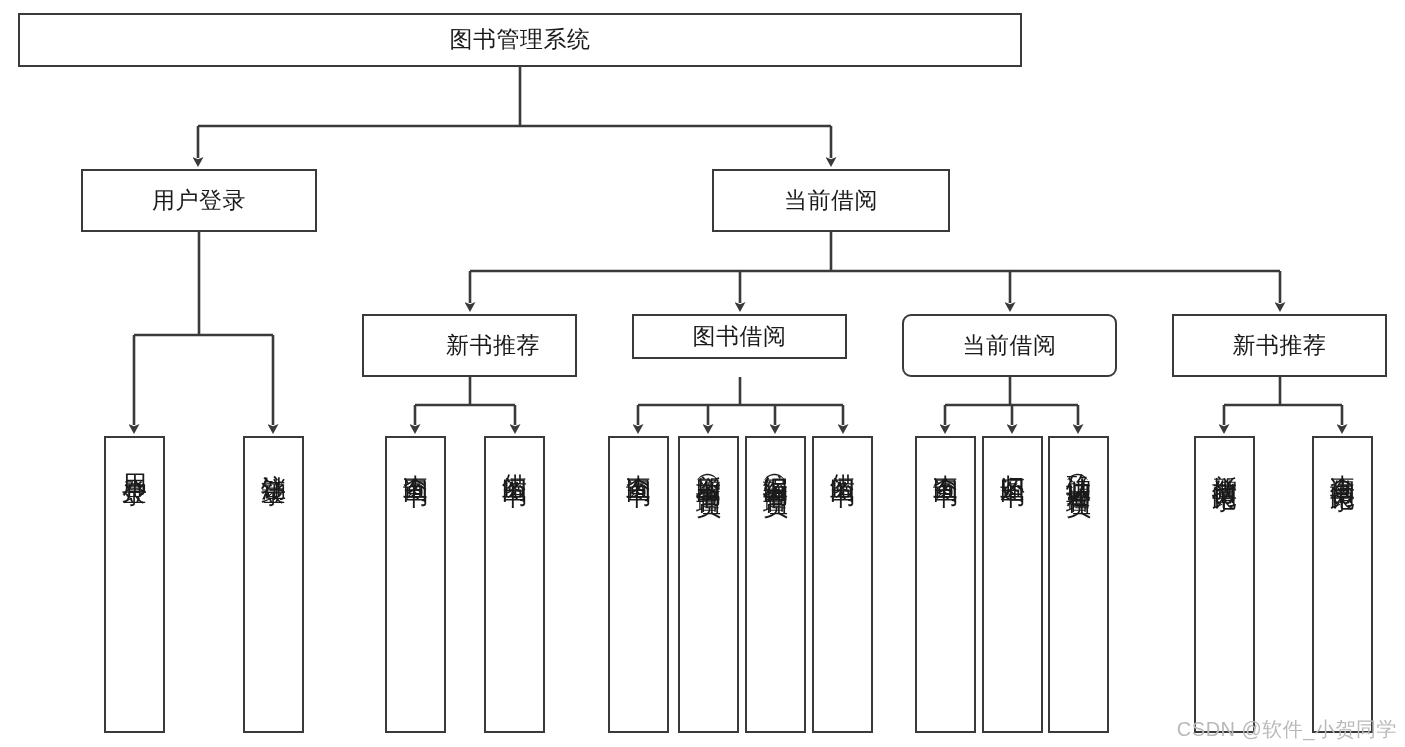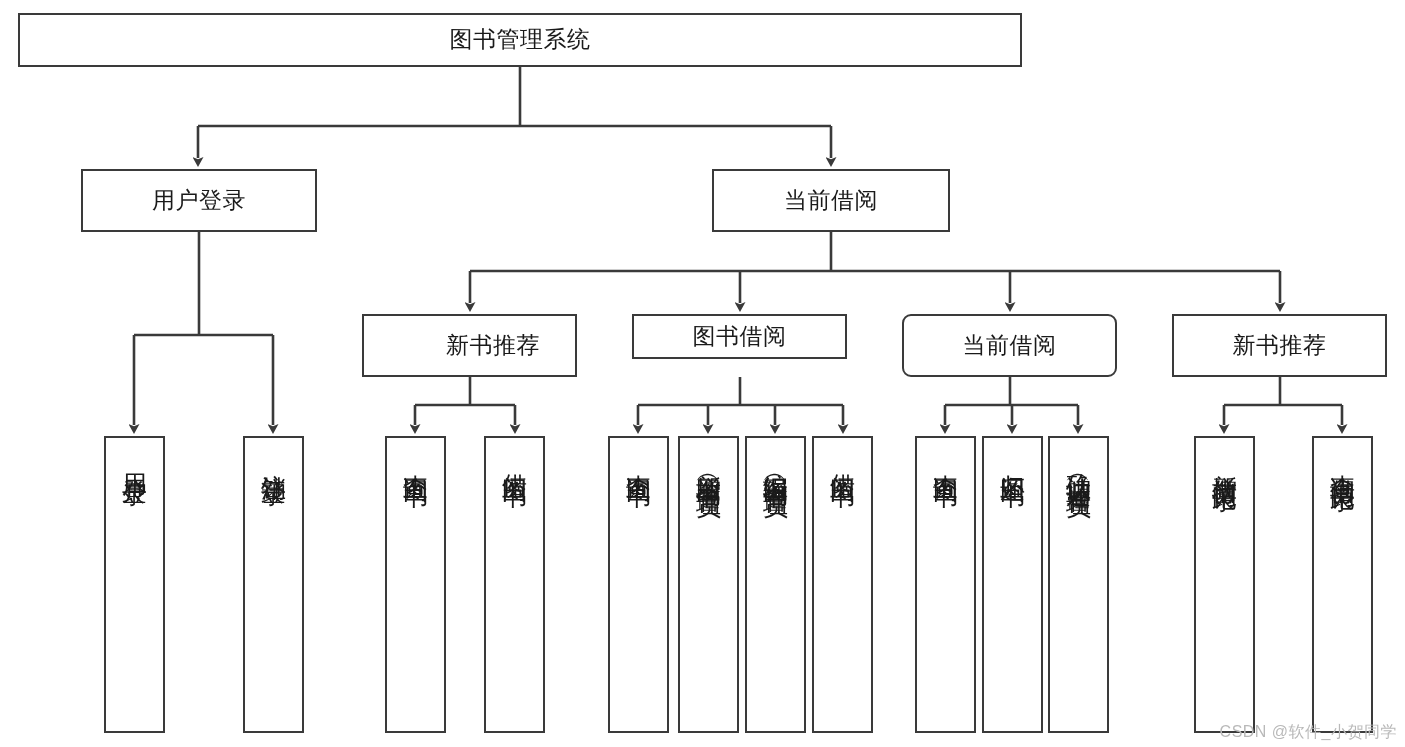--- a/index.html
+++ b/index.html
@@ -53,21 +53,21 @@
     text-orientation: upright;
     font-size: 25px;
     letter-spacing: 3px;
     line-height: 1;
     white-space: nowrap;
   }
   .watermark {
     position: absolute;
     right: 8px;
     bottom: 4px;
-    font-size: 16px;
+    font-size: 20px;
     color: #b9b9b9;
     letter-spacing: 0.5px;
     z-index: 3;
     white-space: nowrap;
   }
 </style>
 </head>
 <body>
 
 <div id="canvas">

